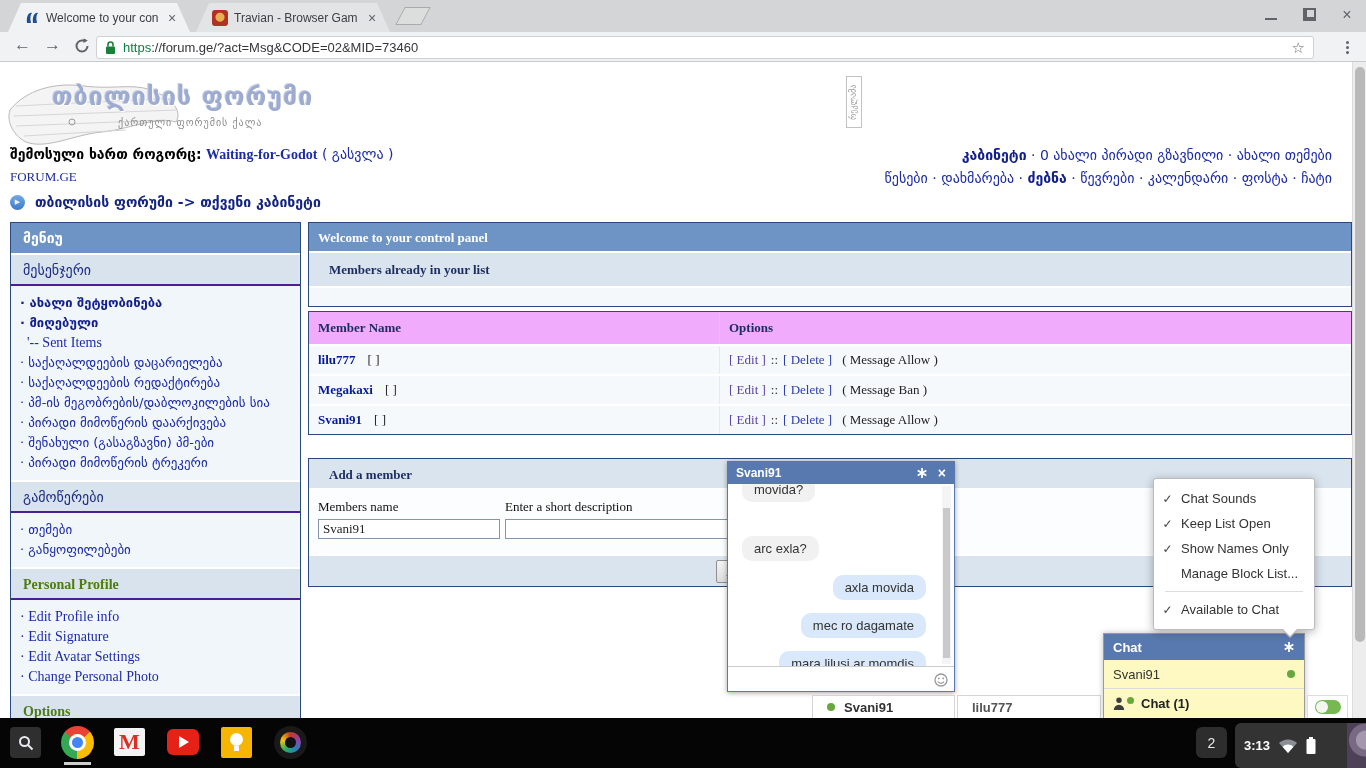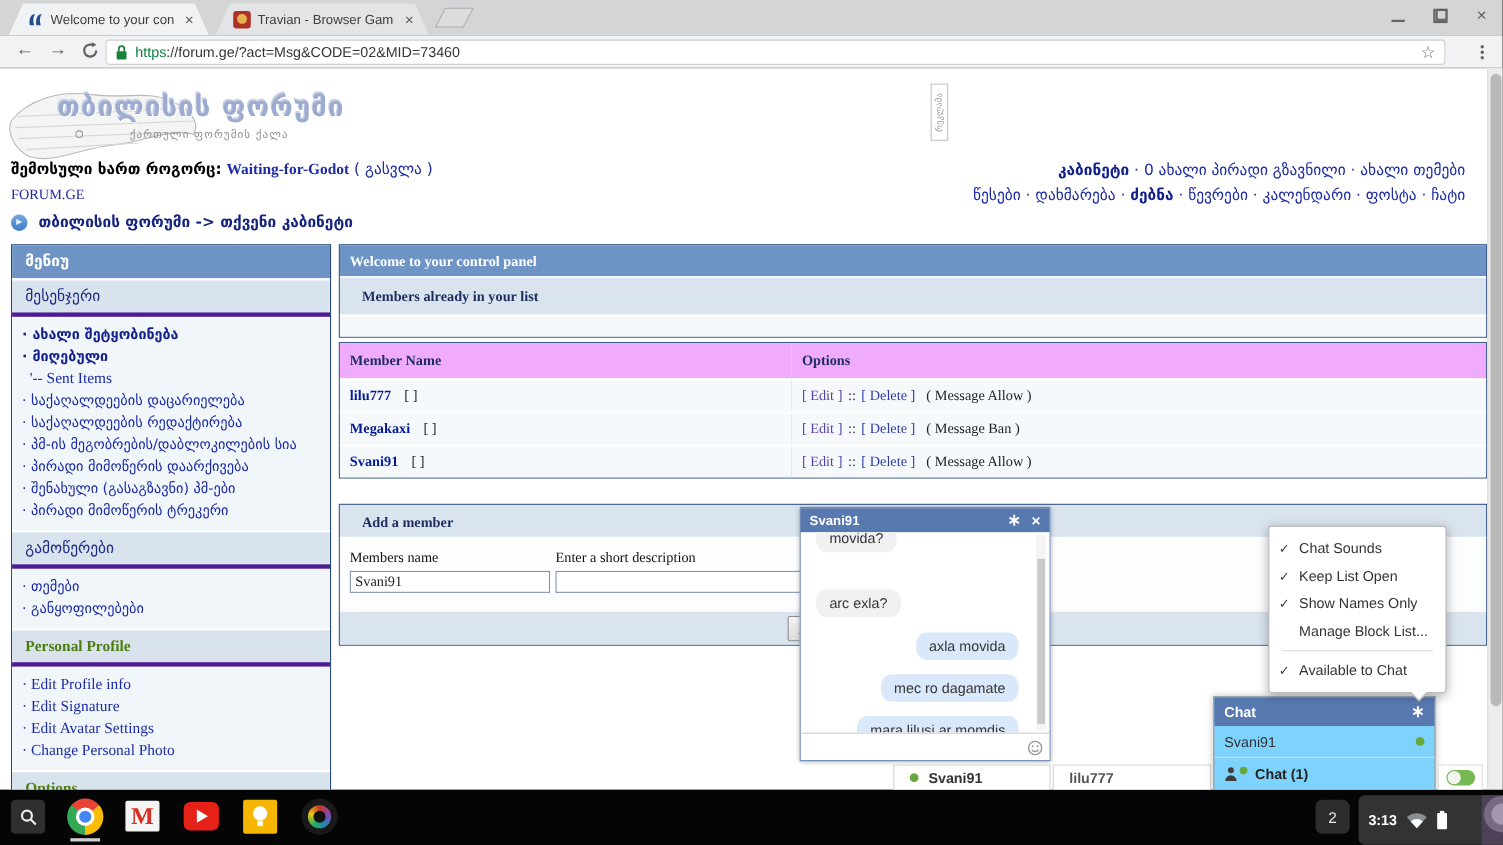--- a/index.html
+++ b/index.html
@@ -62,21 +62,21 @@
   .breadcrumb { position:absolute; left:10px; top:132px; display:flex; align-items:center; gap:10px; }
   .bc-icon { width:15px; height:15px; border-radius:50%; background:linear-gradient(#74a9e2,#3e7ac8);
              color:#eaf2fb; font-size:7px; text-align:center; line-height:15px; }
   .bc-text { font-size:14px; font-weight:bold; color:#15247e; }
 
   
   .sidebar { position:absolute; left:10px; top:160px; width:291px; border:1px solid #2a4a7d; background:#fff; }
   .sb-title { height:30px; line-height:30px; background:#6d94c4; color:#fff; font-weight:bold; font-size:14px; padding-left:12px; }
   .sb-section { height:31px; line-height:31px; background:#d9e3ee; color:#1d2c80; font-size:14px; padding-left:12px; border-top:2px solid #fff; }
   .sb-section.en { font-family:"Liberation Serif",serif; font-weight:bold; font-size:14px; color:#4d7c0f; }
-  .sb-items { background:#f1f6fa; padding:7px 1px 7px 9px; border-top:4px solid #4c1d95; }
+  .sb-items { background:#f1f6fa; padding:7px 1px 7px 9px; border-top:2px solid #4c1d95; }
   .sb-item { font-size:13px; line-height:20px; color:#1c2ba5; white-space:nowrap; cursor:pointer; }
   .sb-item.bold { font-weight:bold; color:#131f8c; }
   .sb-item.en { font-family:"Liberation Serif",serif; font-size:14px; }
   .sb-item.indent { padding-left:7px; }
 
   
   .main { position:absolute; left:308px; top:160px; width:1044px; }
   .panel { border:1px solid #2a4a7d; }
   .bar-blue { height:30px; line-height:30px; background:#6d94c4; color:#fff; font-weight:bold; font-size:13px;
               padding-left:9px; font-family:"Liberation Serif",serif; border-bottom:2px solid #fff; }
@@ -127,21 +127,21 @@
 
   
   .chat-tab { position:absolute; top:633px; height:23px; background:#fff; border:1px solid #d5d5d5; border-bottom:none;
               display:flex; align-items:center; padding-left:14px; font-family:"Liberation Sans",sans-serif;
               font-size:13px; font-weight:bold; z-index:20; }
   .tab-svani { left:812px; width:143px; color:#333; }
   .tab-lilu  { left:957px; width:144px; color:#555; }
   .gdot { width:8px; height:8px; border-radius:50%; background:#68a73e; margin-right:9px; flex:0 0 8px; }
 
   
-  .chat-panel { position:absolute; left:1103px; top:571px; width:202px; height:85px; background:#7dd3fc;
+  .chat-panel { position:absolute; left:1103px; top:571px; width:202px; height:85px; background:#fef9c3;
                 border:1px solid #9b9b9b; border-bottom:none; box-shadow:0 0 6px rgba(0,0,0,.25); z-index:20; }
   .cp-header { height:26px; background:#5878b0; color:#fff; display:flex; align-items:center; padding:0 9px;
                font-family:"Liberation Sans",sans-serif; font-size:13px; font-weight:bold; }
   .cp-gear { margin-left:auto; display:flex; }
   .cp-item { height:29px; display:flex; align-items:center; padding:0 9px; font-family:"Liberation Sans",sans-serif;
              font-size:13px; color:#333; border-bottom:1px solid #dcdcdc; }
   .cp-item .gdot { margin-left:auto; margin-right:0; }
   .cp-footer { height:28px; display:flex; align-items:center; padding:0 9px; font-family:"Liberation Sans",sans-serif;
                font-size:13px; font-weight:bold; color:#222; }
   .cp-footer .sdot { width:7px; height:7px; border-radius:50%; background:#68a73e; margin:0 7px 6px 1px; }

